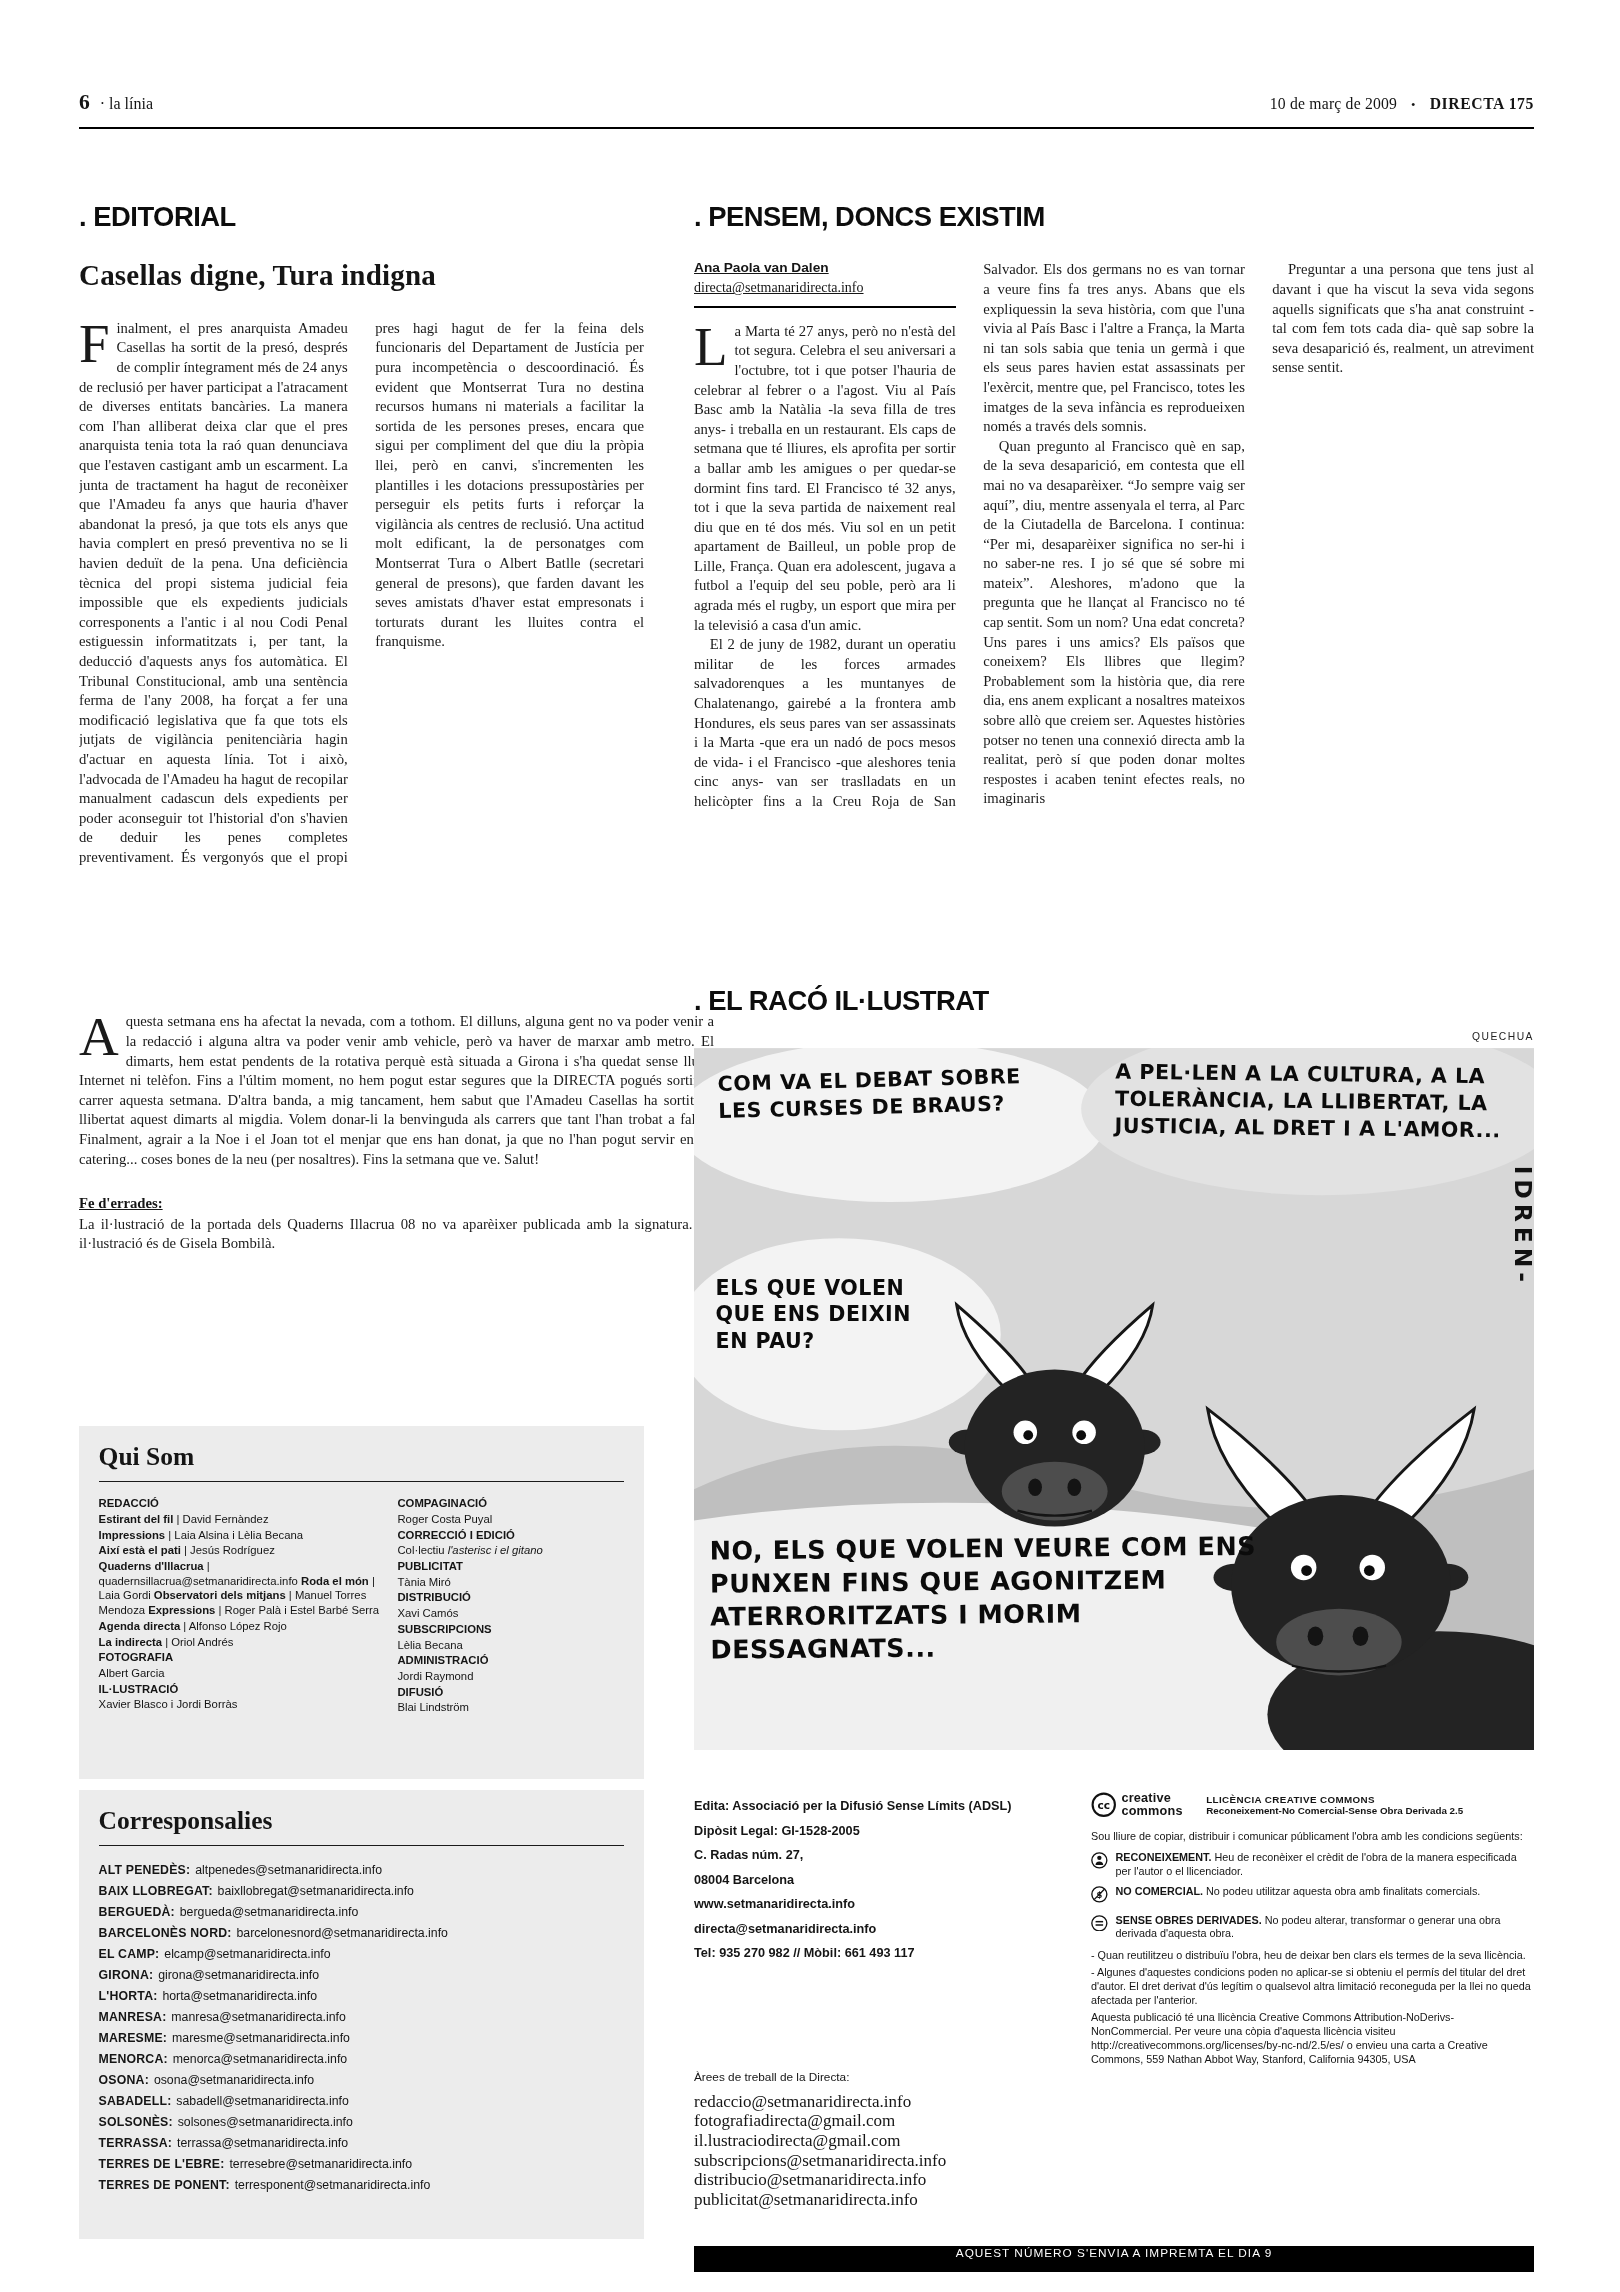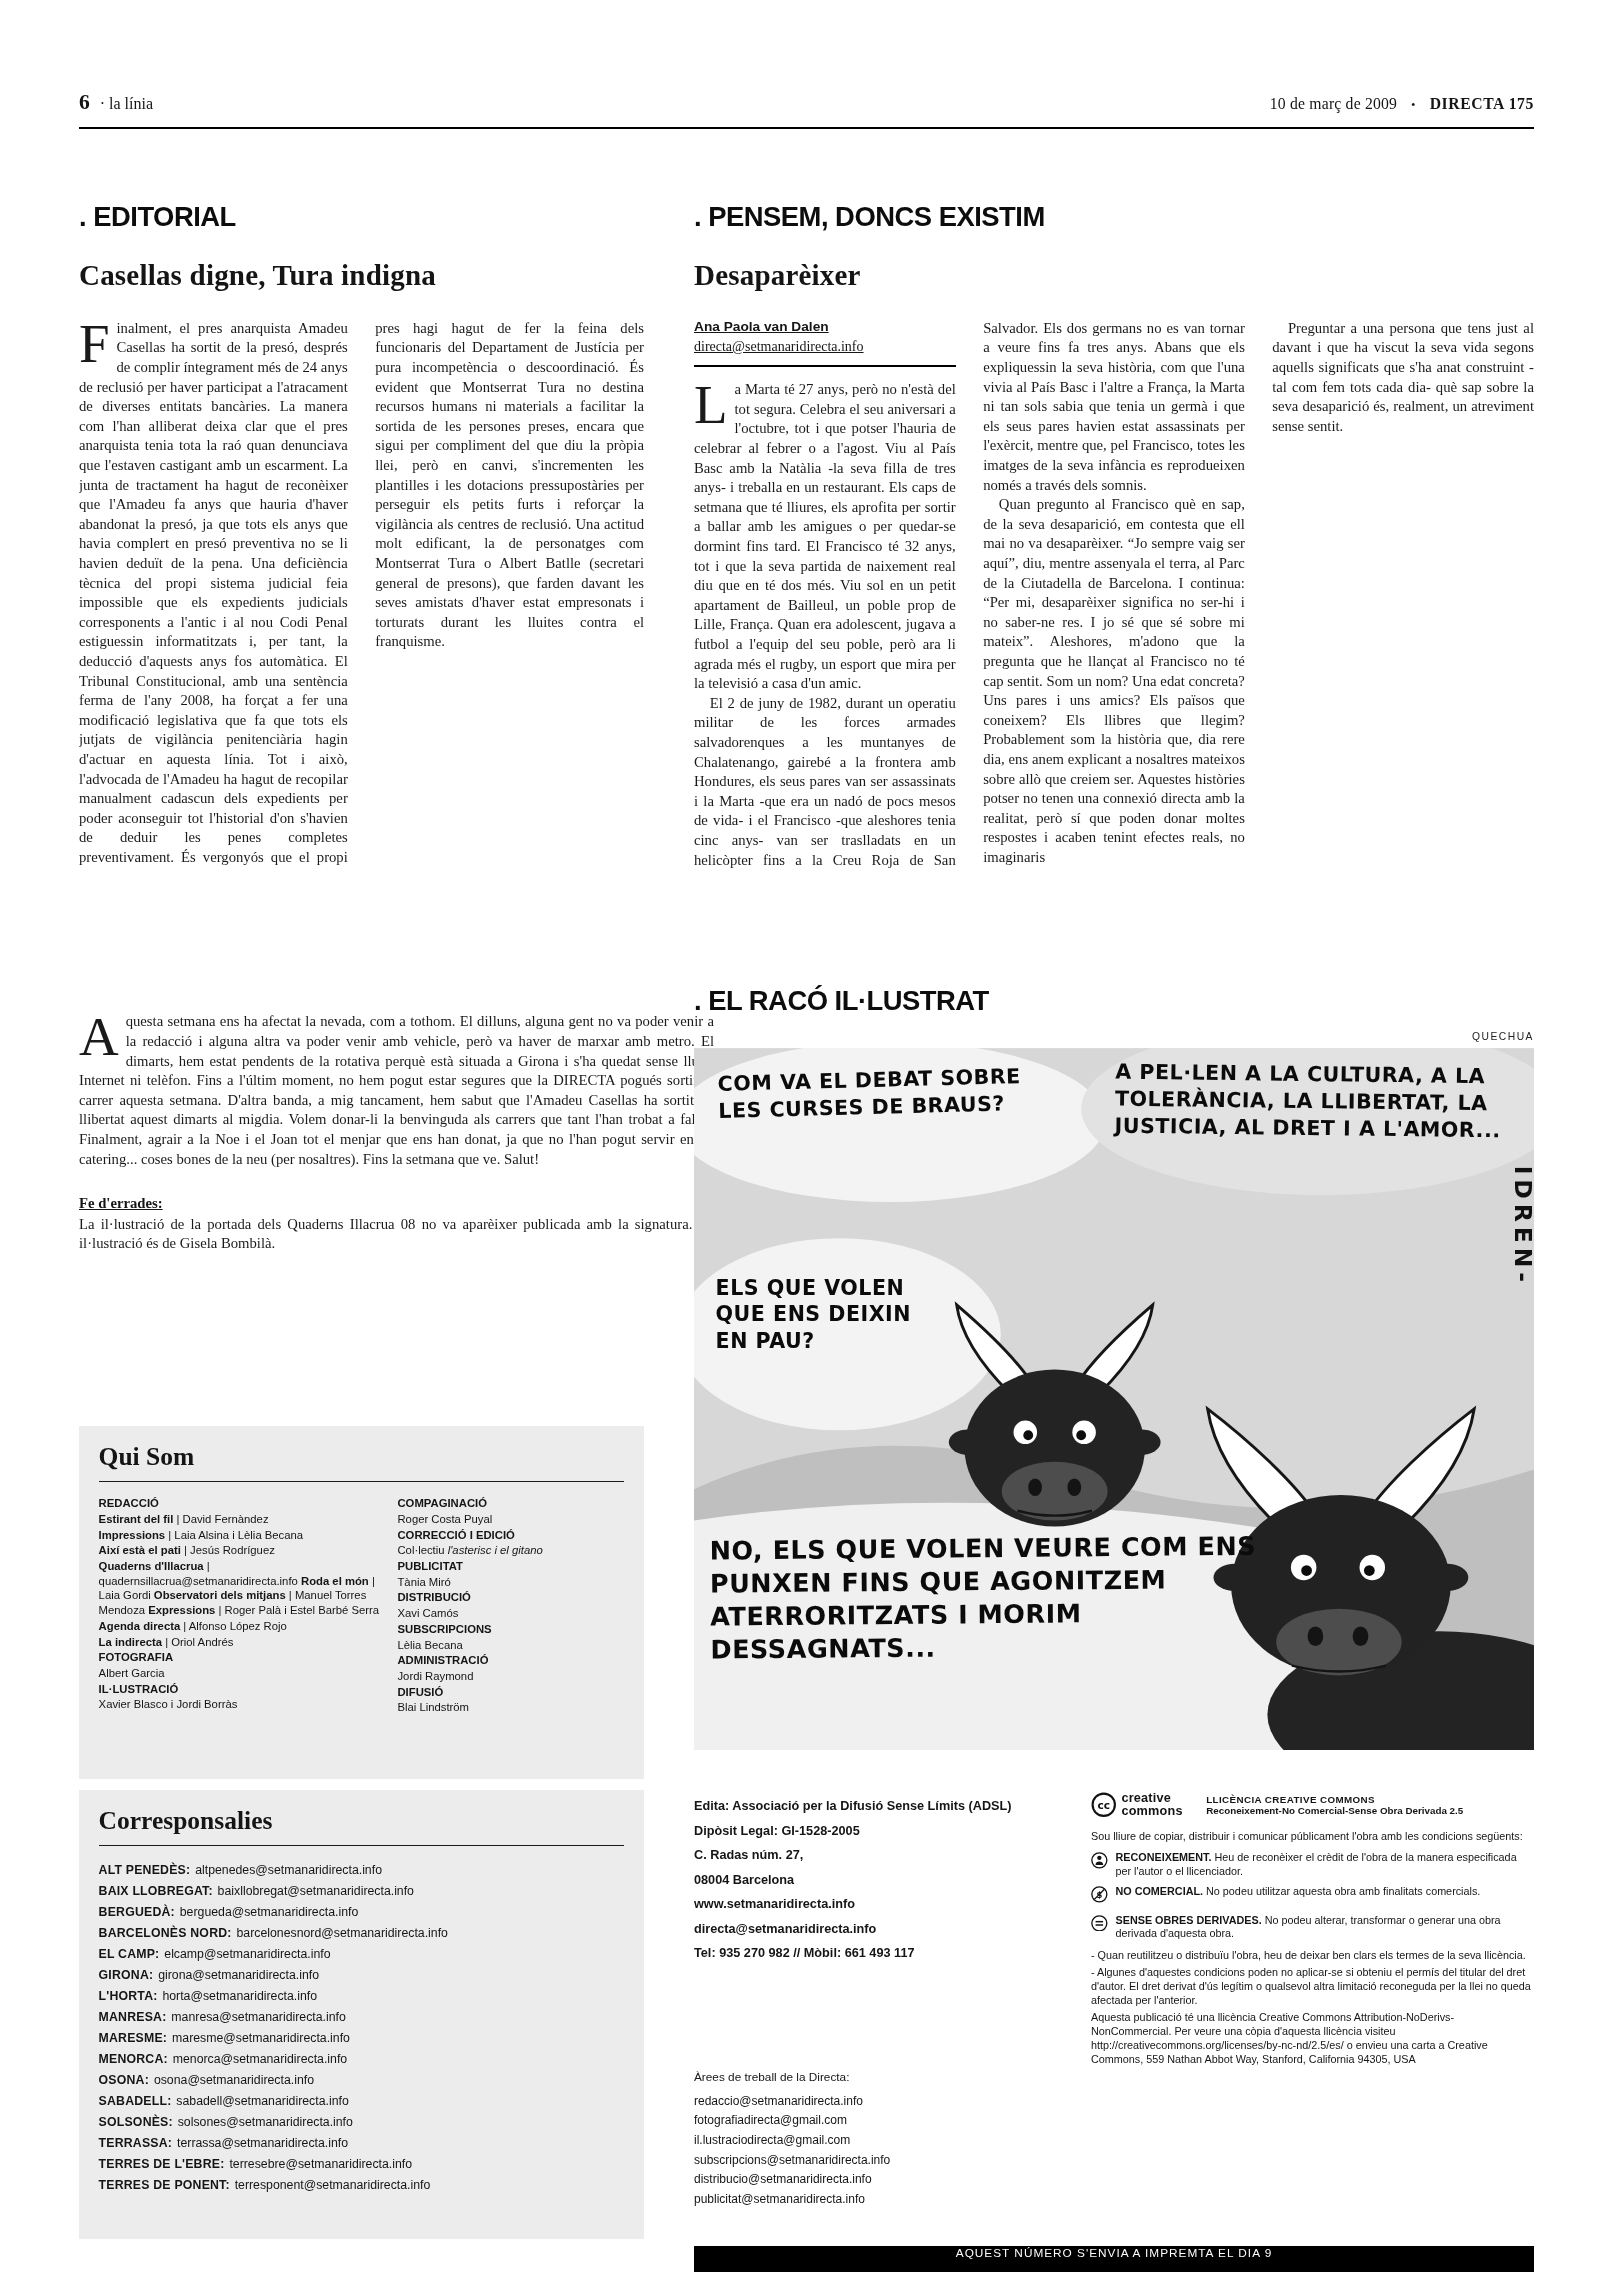--- a/index.html
+++ b/index.html
@@ -70,21 +70,21 @@
   .pl-line .i { font-style:italic; }
 
   .corr-row { font-family:"Liberation Sans", sans-serif; font-size:12.3px; line-height:21px; }
   .corr-region { font-weight:bold; letter-spacing:0.2px; }
   .corr-email { margin-left:4.9px; }
 
   
   .edita-line { font-family:"Liberation Sans", sans-serif; font-weight:bold;
     font-size:12.7px; line-height:24.5px; }
   .arees-title { font-family:"Liberation Sans", sans-serif; font-size:11.8px; margin-bottom:7.8px; }
-  .arees-line { font-family:Liberation Sans, sans-serif; font-size:12px; line-height:19.6px; }
+  .arees-line { font-family:Liberation Serif, serif; font-size:17px; line-height:19.6px; }
 
   
   .cc-head { display:flex; align-items:center; gap:9.8px; }
   .cc-logo { display:flex; align-items:center; gap:4.9px; }
   .cc-word { font-weight:bold; font-size:12.7px; line-height:12.7px; letter-spacing:0.2px; }
   .cc-titles { margin-left:13.7px; }
   .cc-t1 { font-size:9.8px; font-weight:bold; letter-spacing:0.4px; }
   .cc-t2 { font-size:9.8px; font-weight:bold; }
   .cc-intro { font-size:10.8px; line-height:14px; margin:11.8px 0 7.8px; }
   .cc-item { display:flex; gap:7.8px; margin-bottom:6.9px; font-size:10.8px; line-height:13.7px; }
@@ -124,21 +124,20 @@
   <section id="editorial">
     <h2 class="section-label">. EDITORIAL</h2>
     <h1 class="article-title">Casellas digne, Tura indigna</h1>
     <div class="cols cols-2">
       <p class="bt"><span class="dropcap">F</span><span>inalment, el pres anarquista Amadeu Casellas ha sortit de la presó, després de complir íntegrament més de 24 anys de reclusió per haver participat a l'atracament de diverses entitats bancàries. La manera com l'han alliberat deixa clar que el pres anarquista tenia tota la raó quan denunciava que l'estaven castigant amb un escarment. La junta de tractament ha hagut de reconèixer que l'Amadeu fa anys que hauria d'haver abandonat la presó, ja que tots els anys que havia complert en presó preventiva no se li havien deduït de la pena. Una deficiència tècnica del propi sistema judicial feia impossible que els expedients judicials corresponents a l'antic i al nou Codi Penal estiguessin informatitzats i, per tant, la deducció d'aquests anys fos automàtica. El Tribunal Constitucional, amb una sentència ferma de l'any 2008, ha forçat a fer una modificació legislativa que fa que tots els jutjats de vigilància penitenciària hagin d'actuar en aquesta línia. Tot i això, l'advocada de l'Amadeu ha hagut de recopilar manualment cadascun dels expedients per poder aconseguir tot l'historial d'on s'havien de deduir les penes completes preventivament. És vergonyós que el propi pres hagi hagut de fer la feina dels funcionaris del Departament de Justícia per pura incompetència o descoordinació. És evident que Montserrat Tura no destina recursos humans ni materials a facilitar la sortida de les persones preses, encara que sigui per compliment del que diu la pròpia llei, però en canvi, s'incrementen les plantilles i les dotacions pressupostàries per perseguir els petits furts i reforçar la vigilància als centres de reclusió. Una actitud molt edificant, la de personatges com Montserrat Tura o Albert Batlle (secretari general de presons), que farden davant les seves amistats d'haver estat empresonats i torturats durant les lluites contra el franquisme.</span></p>
     </div>
   </section>
 
   <section id="pensem">
     <h2 class="section-label">. PENSEM, DONCS EXISTIM</h2>
-    <h1 class="article-title">Desaparèixer</h1>
     <div class="cols cols-3">
       <div class="author-block">
         <div class="author-name">Ana Paola van Dalen</div>
         <div class="author-email">directa@setmanaridirecta.info</div>
       </div>
       <p class="bt"><span class="dropcap">L</span><span>a Marta té 27 anys, però no n'està del tot segura. Celebra el seu aniversari a l'octubre, tot i que potser l'hauria de celebrar al febrer o a l'agost. Viu al País Basc amb la Natàlia -la seva filla de tres anys- i treballa en un restaurant. Els caps de setmana que té lliures, els aprofita per sortir a ballar amb les amigues o per quedar-se dormint fins tard. El Francisco té 32 anys, tot i que la seva partida de naixement real diu que en té dos més. Viu sol en un petit apartament de Bailleul, un poble prop de Lille, França. Quan era adolescent, jugava a futbol a l'equip del seu poble, però ara li agrada més el rugby, un esport que mira per la televisió a casa d'un amic.</span></p>
       <div>
 
       <p class="bt indent">El 2 de juny de 1982, durant un operatiu militar de les forces armades salvadorenques a les muntanyes de Chalatenango, gairebé a la frontera amb Hondures, els seus pares van ser assassinats i la Marta -que era un nadó de pocs mesos de vida- i el Francisco -que aleshores tenia cinc anys- van ser traslladats en un helicòpter fins a la Creu Roja de San Salvador. Els dos germans no es van tornar a veure fins fa tres anys. Abans que els expliquessin la seva història, com que l'una vivia al País Basc i l'altre a França, la Marta ni tan sols sabia que tenia un germà i que els seus pares havien estat assassinats per l'exèrcit, mentre que, pel Francisco, totes les imatges de la seva infància es reprodueixen només a través dels somnis.</p>
           <p class="bt indent">Quan pregunto al Francisco què en sap, de la seva desaparició, em contesta que ell mai no va desaparèixer. “Jo sempre vaig ser aquí”, diu, mentre assenyala el terra, al Parc de la Ciutadella de Barcelona. I continua: “Per mi, desaparèixer significa no ser-hi i no saber-ne res. I jo sé que sé sobre mi mateix”. Aleshores, m'adono que la pregunta que he llançat al Francisco no té cap sentit. Som un nom? Una edat concreta? Uns pares i uns amics? Els països que coneixem? Els llibres que llegim? Probablement som la història que, dia rere dia, ens anem explicant a nosaltres mateixos sobre allò que creiem ser. Aquestes històries potser no tenen una connexió directa amb la realitat, però sí que poden donar moltes respostes i acaben tenint efectes reals, no imaginaris</p>

